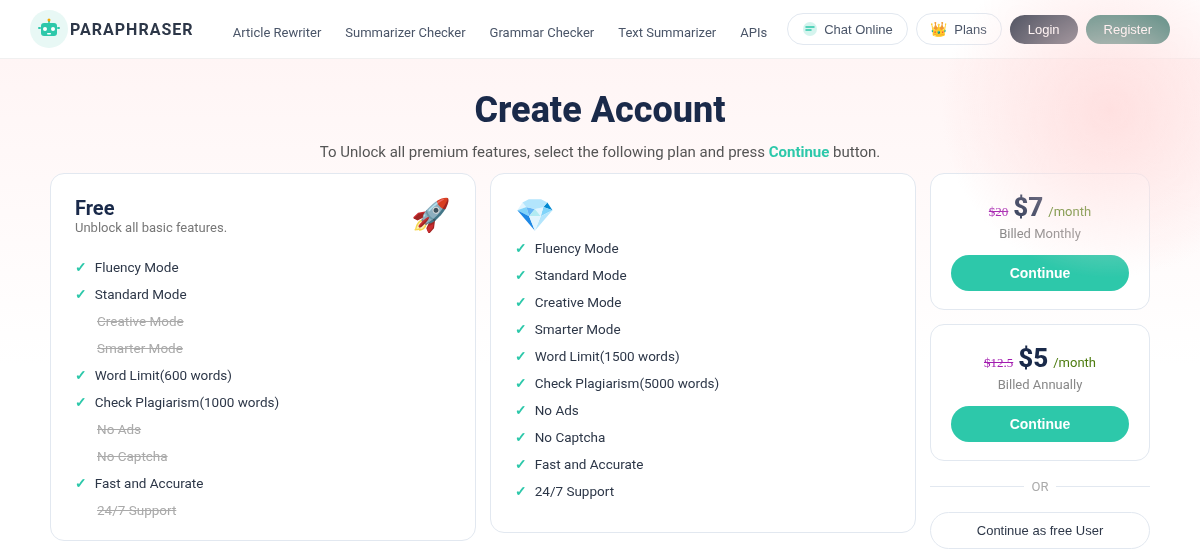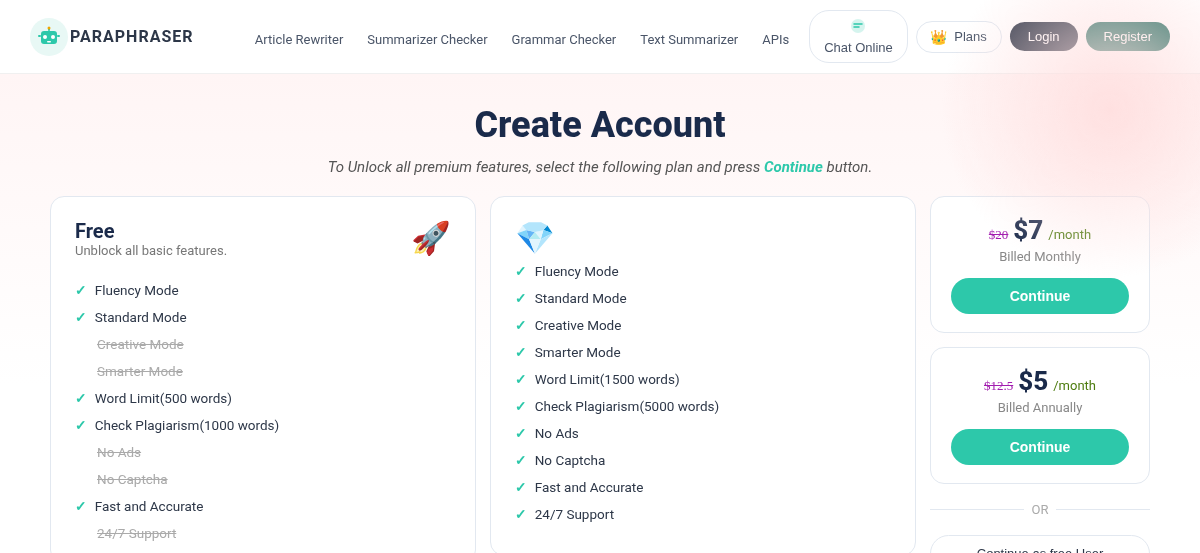--- a/index.html
+++ b/index.html
@@ -54,21 +54,20 @@
       align-items: center;
       gap: 6px;
       padding: 7px 14px;
       border: 1.5px solid #e2e8f0;
       border-radius: 20px;
       background: #fff;
       font-size: 13px;
       color: #4a5568;
       cursor: pointer;
       margin-right: 8px;
-      flex-direction: column;
     }
     .nav-btn-plans {
       display: flex;
       align-items: center;
       gap: 6px;
       padding: 7px 14px;
       border: 1.5px solid #e2e8f0;
       border-radius: 20px;
       background: #fff;
       font-size: 13px;
@@ -105,22 +104,21 @@
       text-align: center;
       font-size: 36px;
       font-weight: 800;
       color: #1a2a4a;
       margin-bottom: 12px;
     }
     .page-subtitle {
       text-align: center;
       font-size: 15px;
       color: #555;
-      margin-bottom: 20px;
-      font-style: italic;
+      margin-bottom: 12px;
     }
     .page-subtitle .highlight {
       color: #2dc8aa;
       font-weight: 700;
     }
 
     
     .cards-row {
       display: flex;
       gap: 14px;
@@ -360,21 +358,21 @@
         <li class="feature-item disabled">
           <span class="check-placeholder"></span>
           <span>Creative Mode</span>
         </li>
         <li class="feature-item disabled">
           <span class="check-placeholder"></span>
           <span>Smarter Mode</span>
         </li>
         <li class="feature-item enabled">
           <span class="check-icon">✓</span>
-          <span>Word Limit(500 words)</span>
+          <span>Word Limit(600 words)</span>
         </li>
         <li class="feature-item enabled">
           <span class="check-icon">✓</span>
           <span>Check Plagiarism(1000 words)</span>
         </li>
         <li class="feature-item disabled">
           <span class="check-placeholder"></span>
           <span>No Ads</span>
         </li>
         <li class="feature-item disabled">

